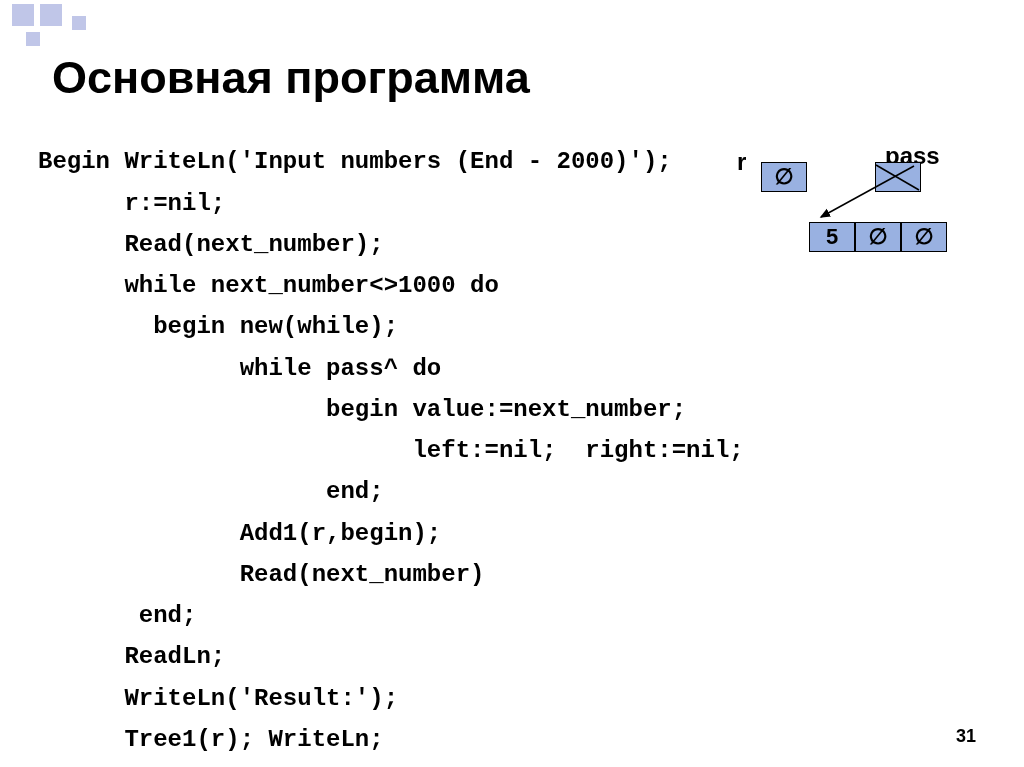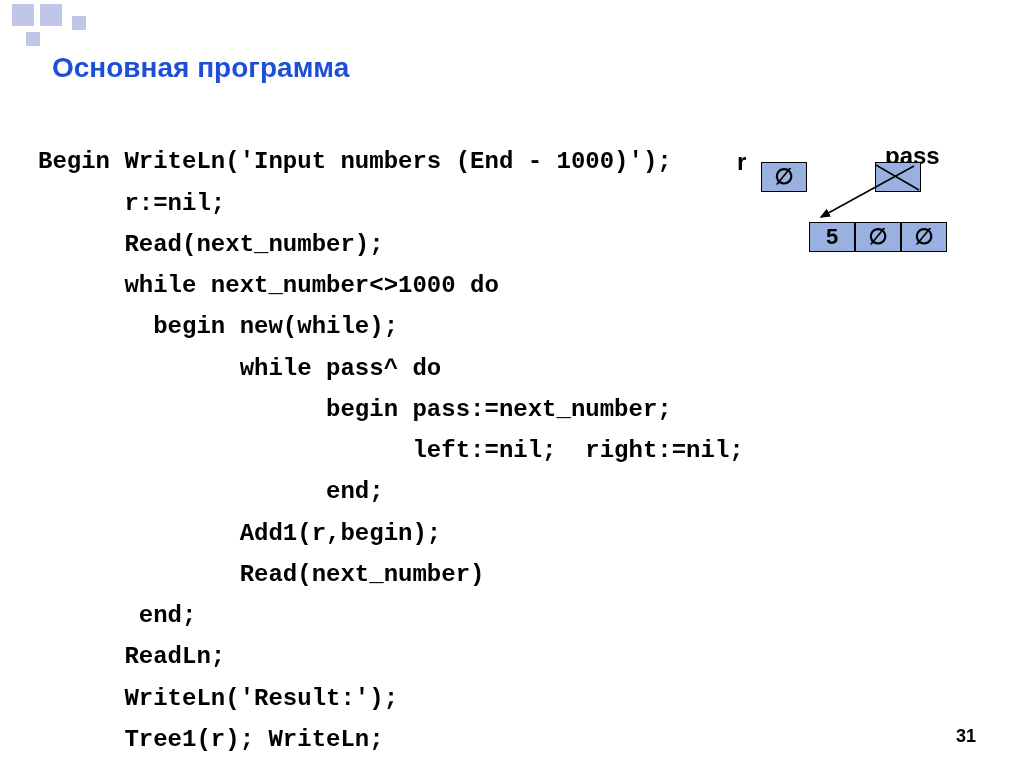--- a/index.html
+++ b/index.html
@@ -17,23 +17,23 @@
     left: 12px;
   }
   .deco-sq {
     position: absolute;
     background: #c0c6e8;
   }
   .title {
     position: absolute;
     top: 52px;
     left: 52px;
-    font-size: 28px;
+    font-size: 45px;
     font-weight: bold;
-    color: #1d4ed8;
+    color: #000000;
   }
   .code-area {
     position: absolute;
     top: 100px;
     left: 38px;
     font-family: "Courier New", monospace;
     font-size: 24px;
     font-weight: bold;
     line-height: 1.72;
     white-space: pre;
@@ -84,27 +84,27 @@
 <div class="decoration">
   <div class="deco-sq" style="top:0;left:0;width:22px;height:22px;"></div>
   <div class="deco-sq" style="top:0;left:28px;width:22px;height:22px;"></div>
   <div class="deco-sq" style="top:12px;left:60px;width:14px;height:14px;"></div>
   <div class="deco-sq" style="top:28px;left:14px;width:14px;height:14px;"></div>
 </div>
 
 <h1 class="title">Основная программа</h1>
 
 <div class="code-area">
-<span>Begin WriteLn('Input numbers (End - 1000)');</span>
+<span>Begin WriteLn('Input numbers (End - 2000)');</span>
 <span>      r:=nil;</span>
 <span>      Read(next_number);</span>
 <span>      while next_number&lt;&gt;1000 do</span>
 <span>        begin new(while);</span>
 <span>              while pass^ do</span>
-<span>                    begin pass:=next_number;</span>
+<span>                    begin value:=next_number;</span>
 <span>                          left:=nil;  right:=nil;</span>
 <span>                    end;</span>
 <span>              Add1(r,begin);</span>
 <span>              Read(next_number)</span>
 <span>       end;</span>
 <span>      ReadLn;</span>
 <span>      WriteLn('Result:');</span>
 <span>      Tree1(r); WriteLn;</span>
 
 </div>

